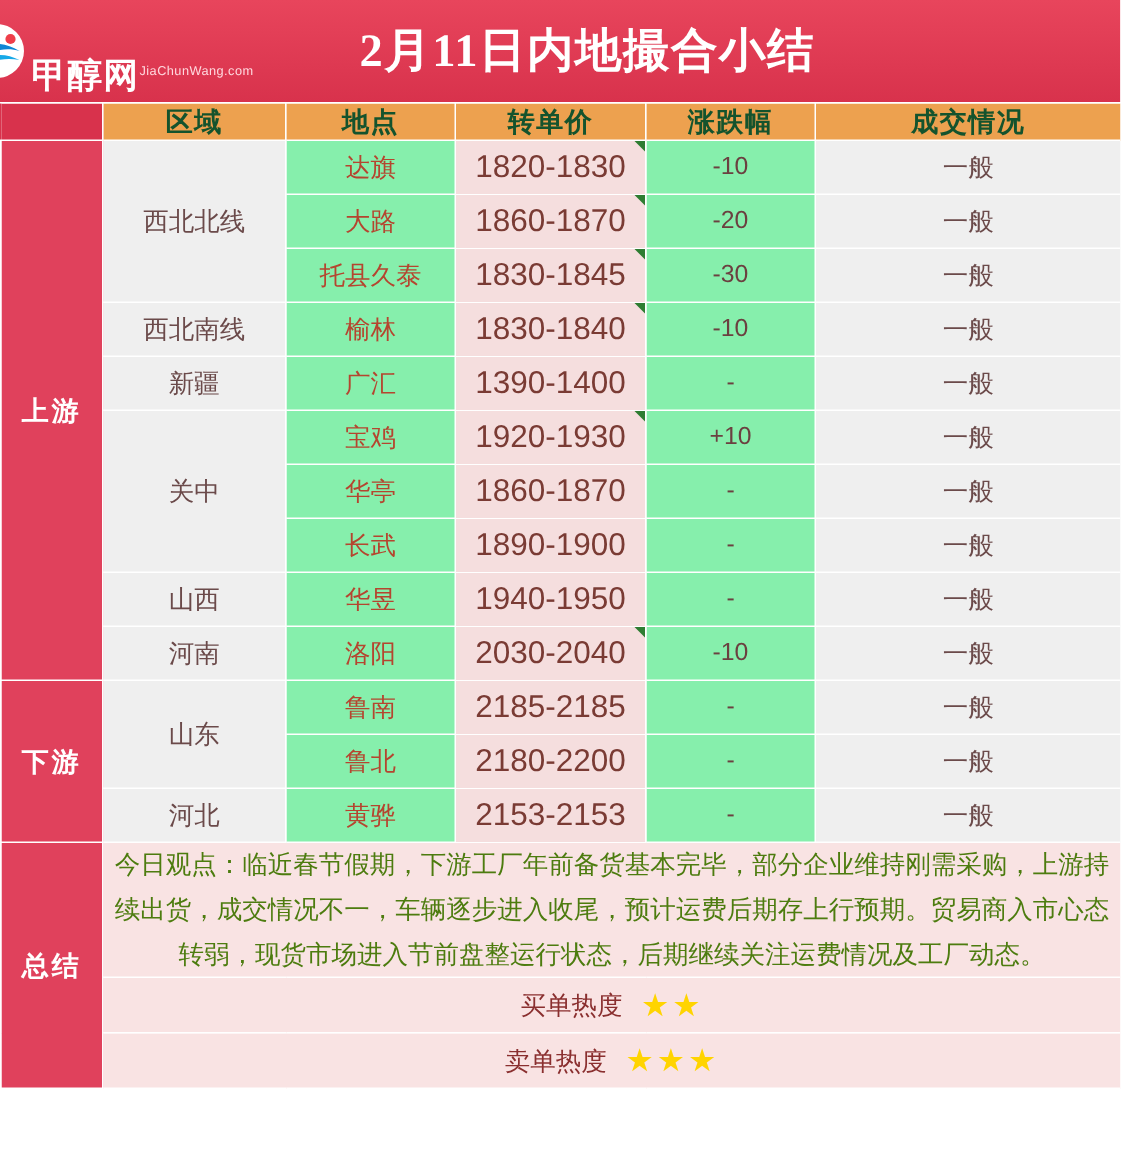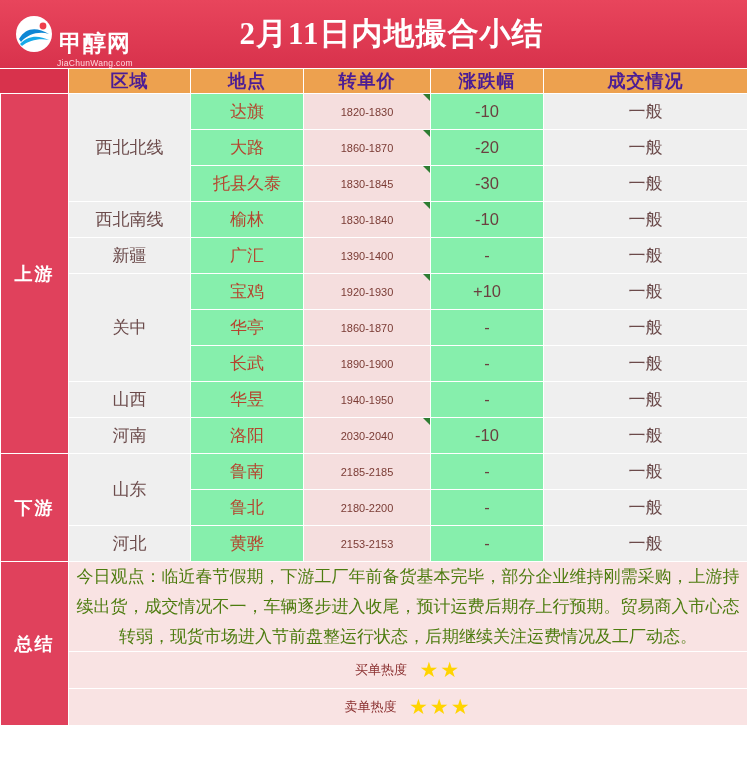--- a/index.html
+++ b/index.html
@@ -37,22 +37,22 @@
     display: flex;
     align-items: center;
     gap: 4px;
   }
   .logo-mark {
     width: 38px; height: 38px;
     position: relative;
   }
   .logo-text {
     display: flex;
-    flex-direction: column;
-    align-items: center;
+    flex-direction: row;
+    align-items: flex-start;
     line-height: 1;
     margin-top: 32px;
   }
   .logo-cn {
     color: #ffffff;
     font-size: 23px;
     font-weight: bold;
     letter-spacing: 1px;
     white-space: nowrap;
   }
@@ -88,21 +88,21 @@
   }
   .col-side { width: 68px; }
   .col-region { width: 122px; }
   .col-place { width: 113px; }
   .col-price { width: 127px; }
   .col-change { width: 113px; }
   .col-deal { width: 204px; }
 
   th.hdr {
     background: #eda14f;
-    color: #4c1d95;
+    color: #14532d;
     font-size: 18px;
     font-weight: bold;
     height: 22px;
     letter-spacing: 1px;
   }
   th.hdr.corner {
     background: #d8324c;
     border-left-color: #d8324c;
   }
 
@@ -120,21 +120,21 @@
     font-size: 17px;
   }
   td.place {
     background: #86efac;
     color: #b5452f;
     font-size: 17px;
   }
   td.price {
     background: #f5dede;
     color: #7a3b34;
-    font-size: 11px;
+    font-size: 21px;
     position: relative;
   }
   td.price .corner-flag {
     position: absolute;
     top: 0; right: 0;
     width: 0; height: 0;
     border-top: 7px solid #2e7d32;
     border-left: 7px solid transparent;
   }
   td.change {
@@ -168,21 +168,21 @@
   }
   td.heat-cell {
     background: #f9e3e3;
     text-align: left;
     padding: 0 0 0 18px;
     height: 37px;
     white-space: nowrap;
   }
   .heat-label {
     color: #8a2f2f;
-    font-size: 13px;
+    font-size: 17px;
     margin-right: 8px;
     vertical-align: middle;
   }
   .stars {
     color: #ffd400;
     font-size: 21px;
     letter-spacing: 2px;
     vertical-align: middle;
   }
 </style>

